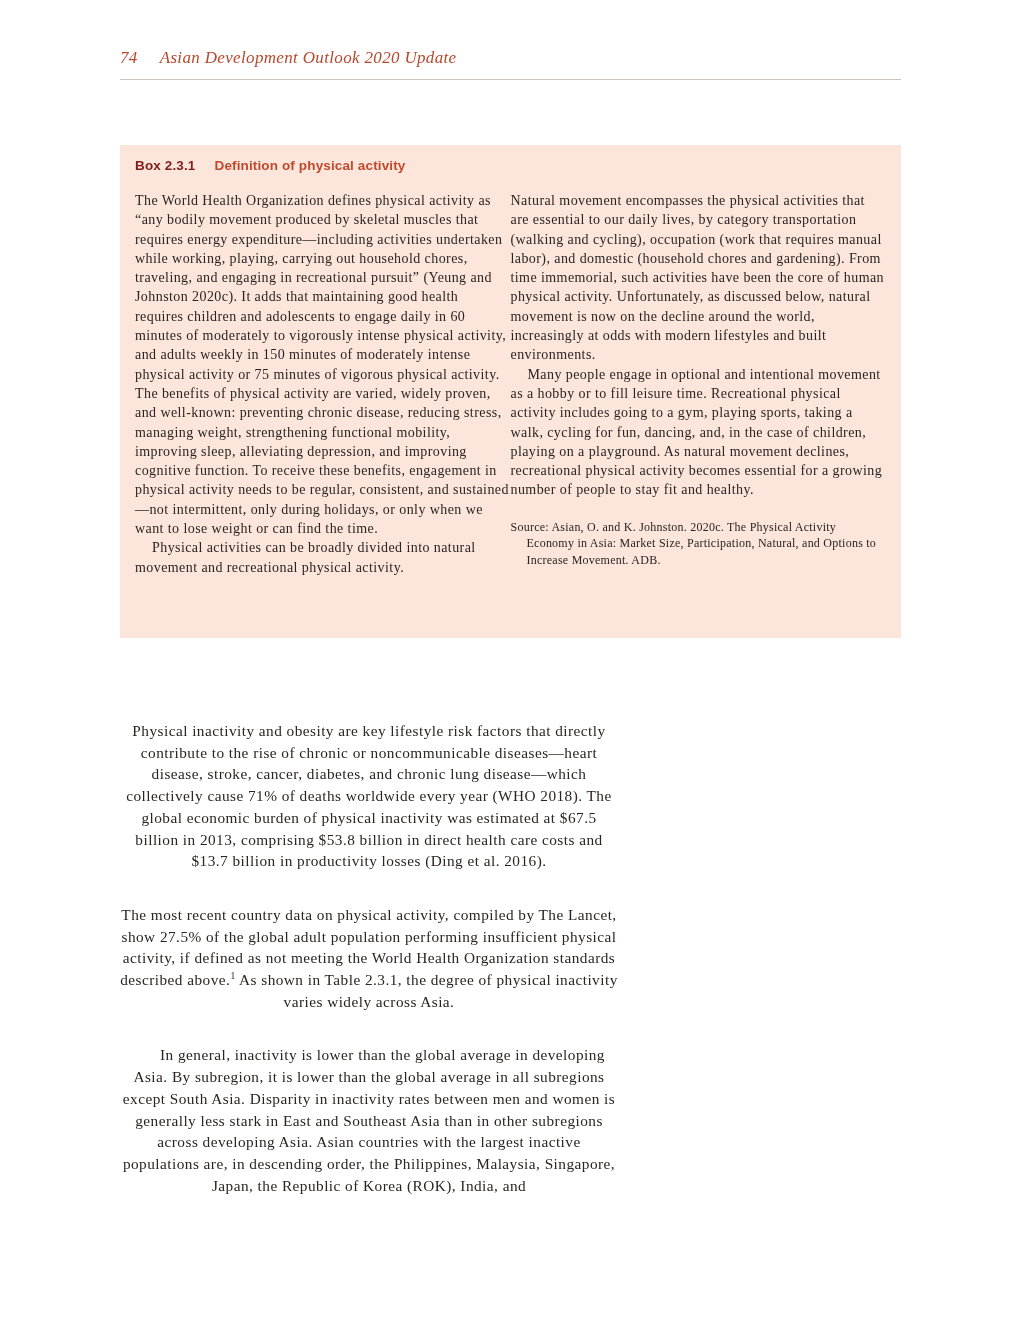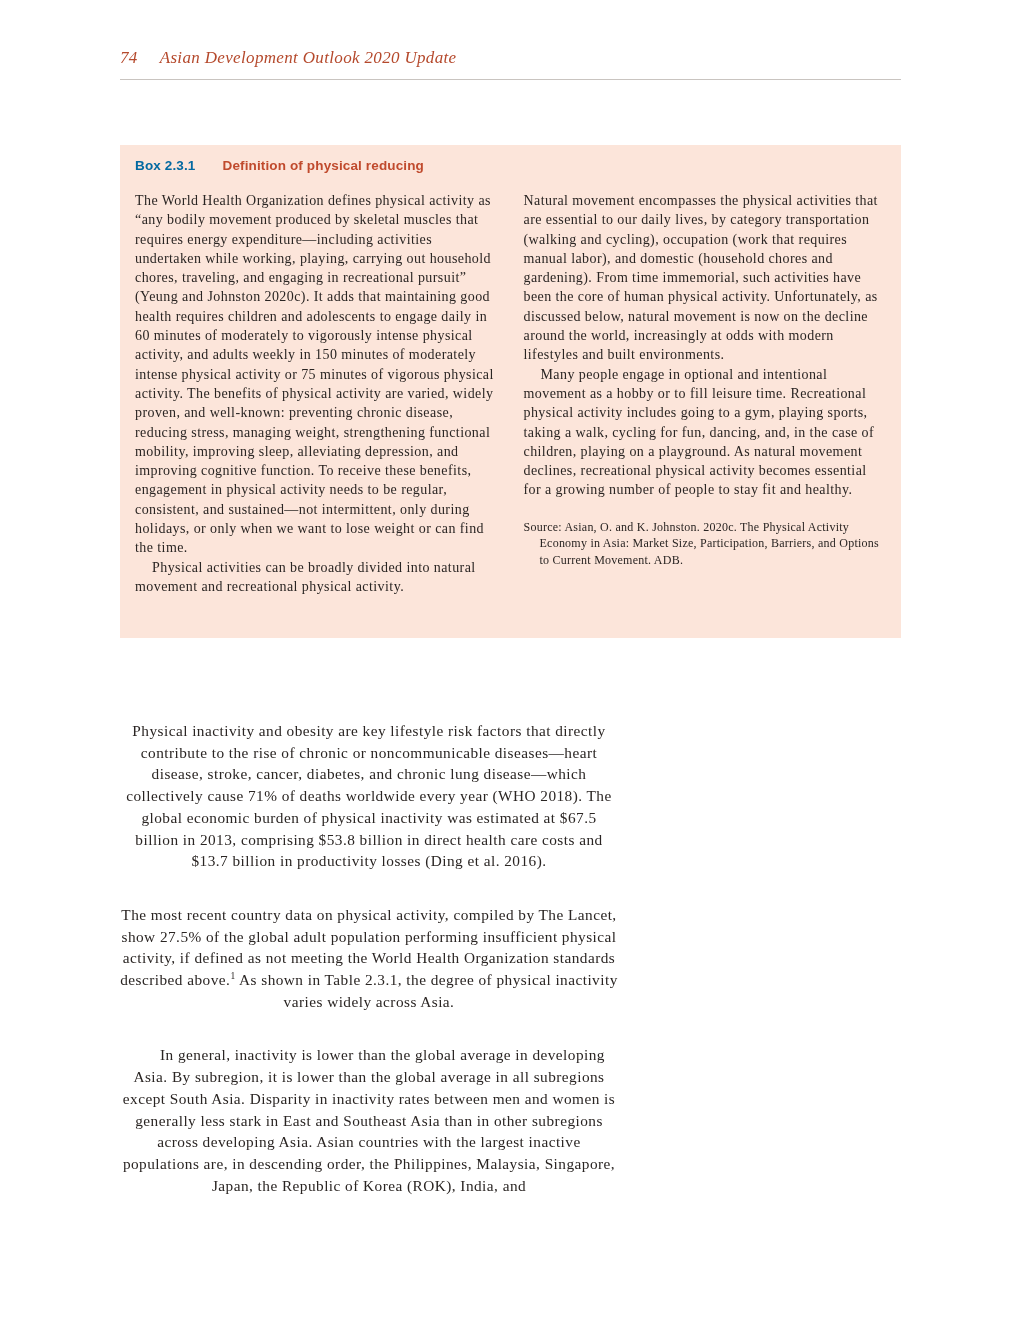--- a/index.html
+++ b/index.html
@@ -26,23 +26,23 @@
 
   
   .box {
     position: absolute; left: 120px; top: 145px; width: 781px; height: 493px;
     background: #fce5da; padding: 13px 15px 0 15px;
   }
   .box-title {
     font-family: "Liberation Sans", sans-serif;
     font-size: 13.5px; font-weight: bold; margin-bottom: 18px; letter-spacing: 0.01em;
   }
-  .box-label { color: #0369a1; margin-right: 27px; }
+  .box-label { color: #7f1d1d; margin-right: 19px; }
   .box-heading { color: #c04a2d; }
-  .box-columns { display: flex; gap: 26px; }
+  .box-columns { display: flex; }
   .box-col { flex: 1; font-size: 14px; line-height: 19.3px; letter-spacing: 0.03em; color: #2a2523; }
   .box-col p { text-align: left; }
   .box-col p.indent { text-indent: 17px; }
   .source {
     margin-top: 19px; font-size: 12px; line-height: 16.5px;
     padding-left: 16px; text-indent: -16px; letter-spacing: 0.02em;
   }
   .ital { }
 
   
@@ -65,31 +65,31 @@
 
 <div class="page">
 
   <header class="running-head">
     <span class="page-num">74</span><span class="running-title">Asian Development Outlook 2020 Update</span>
   </header>
   <div class="header-rule"></div>
 
   <section class="box">
     <div class="box-title">
-      <span class="box-label">Box 2.3.1</span><span class="box-heading">Definition of physical reducing</span>
+      <span class="box-label">Box 2.3.1</span><span class="box-heading">Definition of physical activity</span>
     </div>
     <div class="box-columns">
       <div class="box-col">
         <p>The World Health Organization defines physical activity as “any bodily movement produced by skeletal muscles that requires energy expenditure—including activities undertaken while working, playing, carrying out household chores, traveling, and engaging in recreational pursuit” (Yeung and Johnston 2020c). It adds that maintaining good health requires children and adolescents to engage daily in 60 minutes of moderately to vigorously intense physical activity, and adults weekly in 150 minutes of moderately intense physical activity or 75 minutes of vigorous physical activity. The benefits of physical activity are varied, widely proven, and well-known: preventing chronic disease, reducing stress, managing weight, strengthening functional mobility, improving sleep, alleviating depression, and improving cognitive function. To receive these benefits, engagement in physical activity needs to be regular, consistent, and sustained—not intermittent, only during holidays, or only when we want to lose weight or can find the time.</p>
         <p class="indent">Physical activities can be broadly divided into natural movement and recreational physical activity.</p>
       </div>
       <div class="box-col">
         <p>Natural movement encompasses the physical activities that are essential to our daily lives, by category transportation (walking and cycling), occupation (work that requires manual labor), and domestic (household chores and gardening). From time immemorial, such activities have been the core of human physical activity. Unfortunately, as discussed below, natural movement is now on the decline around the world, increasingly at odds with modern lifestyles and built environments.</p>
         <p class="indent">Many people engage in optional and intentional movement as a hobby or to fill leisure time. Recreational physical activity includes going to a gym, playing sports, taking a walk, cycling for fun, dancing, and, in the case of children, playing on a playground. As natural movement declines, recreational physical activity becomes essential for a growing number of people to stay fit and healthy.</p>
-        <p class="source"><span class="ital">Source:</span><span> Asian, O. and K. Johnston. 2020c. </span><span class="ital">The Physical Activity Economy in Asia: Market Size, Participation, Barriers, and Options to Current Movement</span><span>. ADB.</span></p>
+        <p class="source"><span class="ital">Source:</span><span> Asian, O. and K. Johnston. 2020c. </span><span class="ital">The Physical Activity Economy in Asia: Market Size, Participation, Natural, and Options to Increase Movement</span><span>. ADB.</span></p>
       </div>
     </div>
   </section>
 
   <main class="main-text">
     <p class="body-para">Physical inactivity and obesity are key lifestyle risk factors that directly contribute to the rise of chronic or noncommunicable diseases—heart disease, stroke, cancer, diabetes, and chronic lung disease—which collectively cause 71% of deaths worldwide every year (WHO 2018). The global economic burden of physical inactivity was estimated at $67.5 billion in 2013, comprising $53.8 billion in direct health care costs and $13.7 billion in productivity losses (Ding et al. 2016).</p>
 
 
     <p class="body-para"><span>The most recent country data on physical activity, compiled by </span><span class="ital">The Lancet</span><span>, show 27.5% of the global adult population performing insufficient physical activity, if defined as not meeting the World Health Organization standards described above.</span><sup class="fn">1</sup><span> As shown in Table 2.3.1, the degree of physical inactivity varies widely across Asia.</span></p>
 

